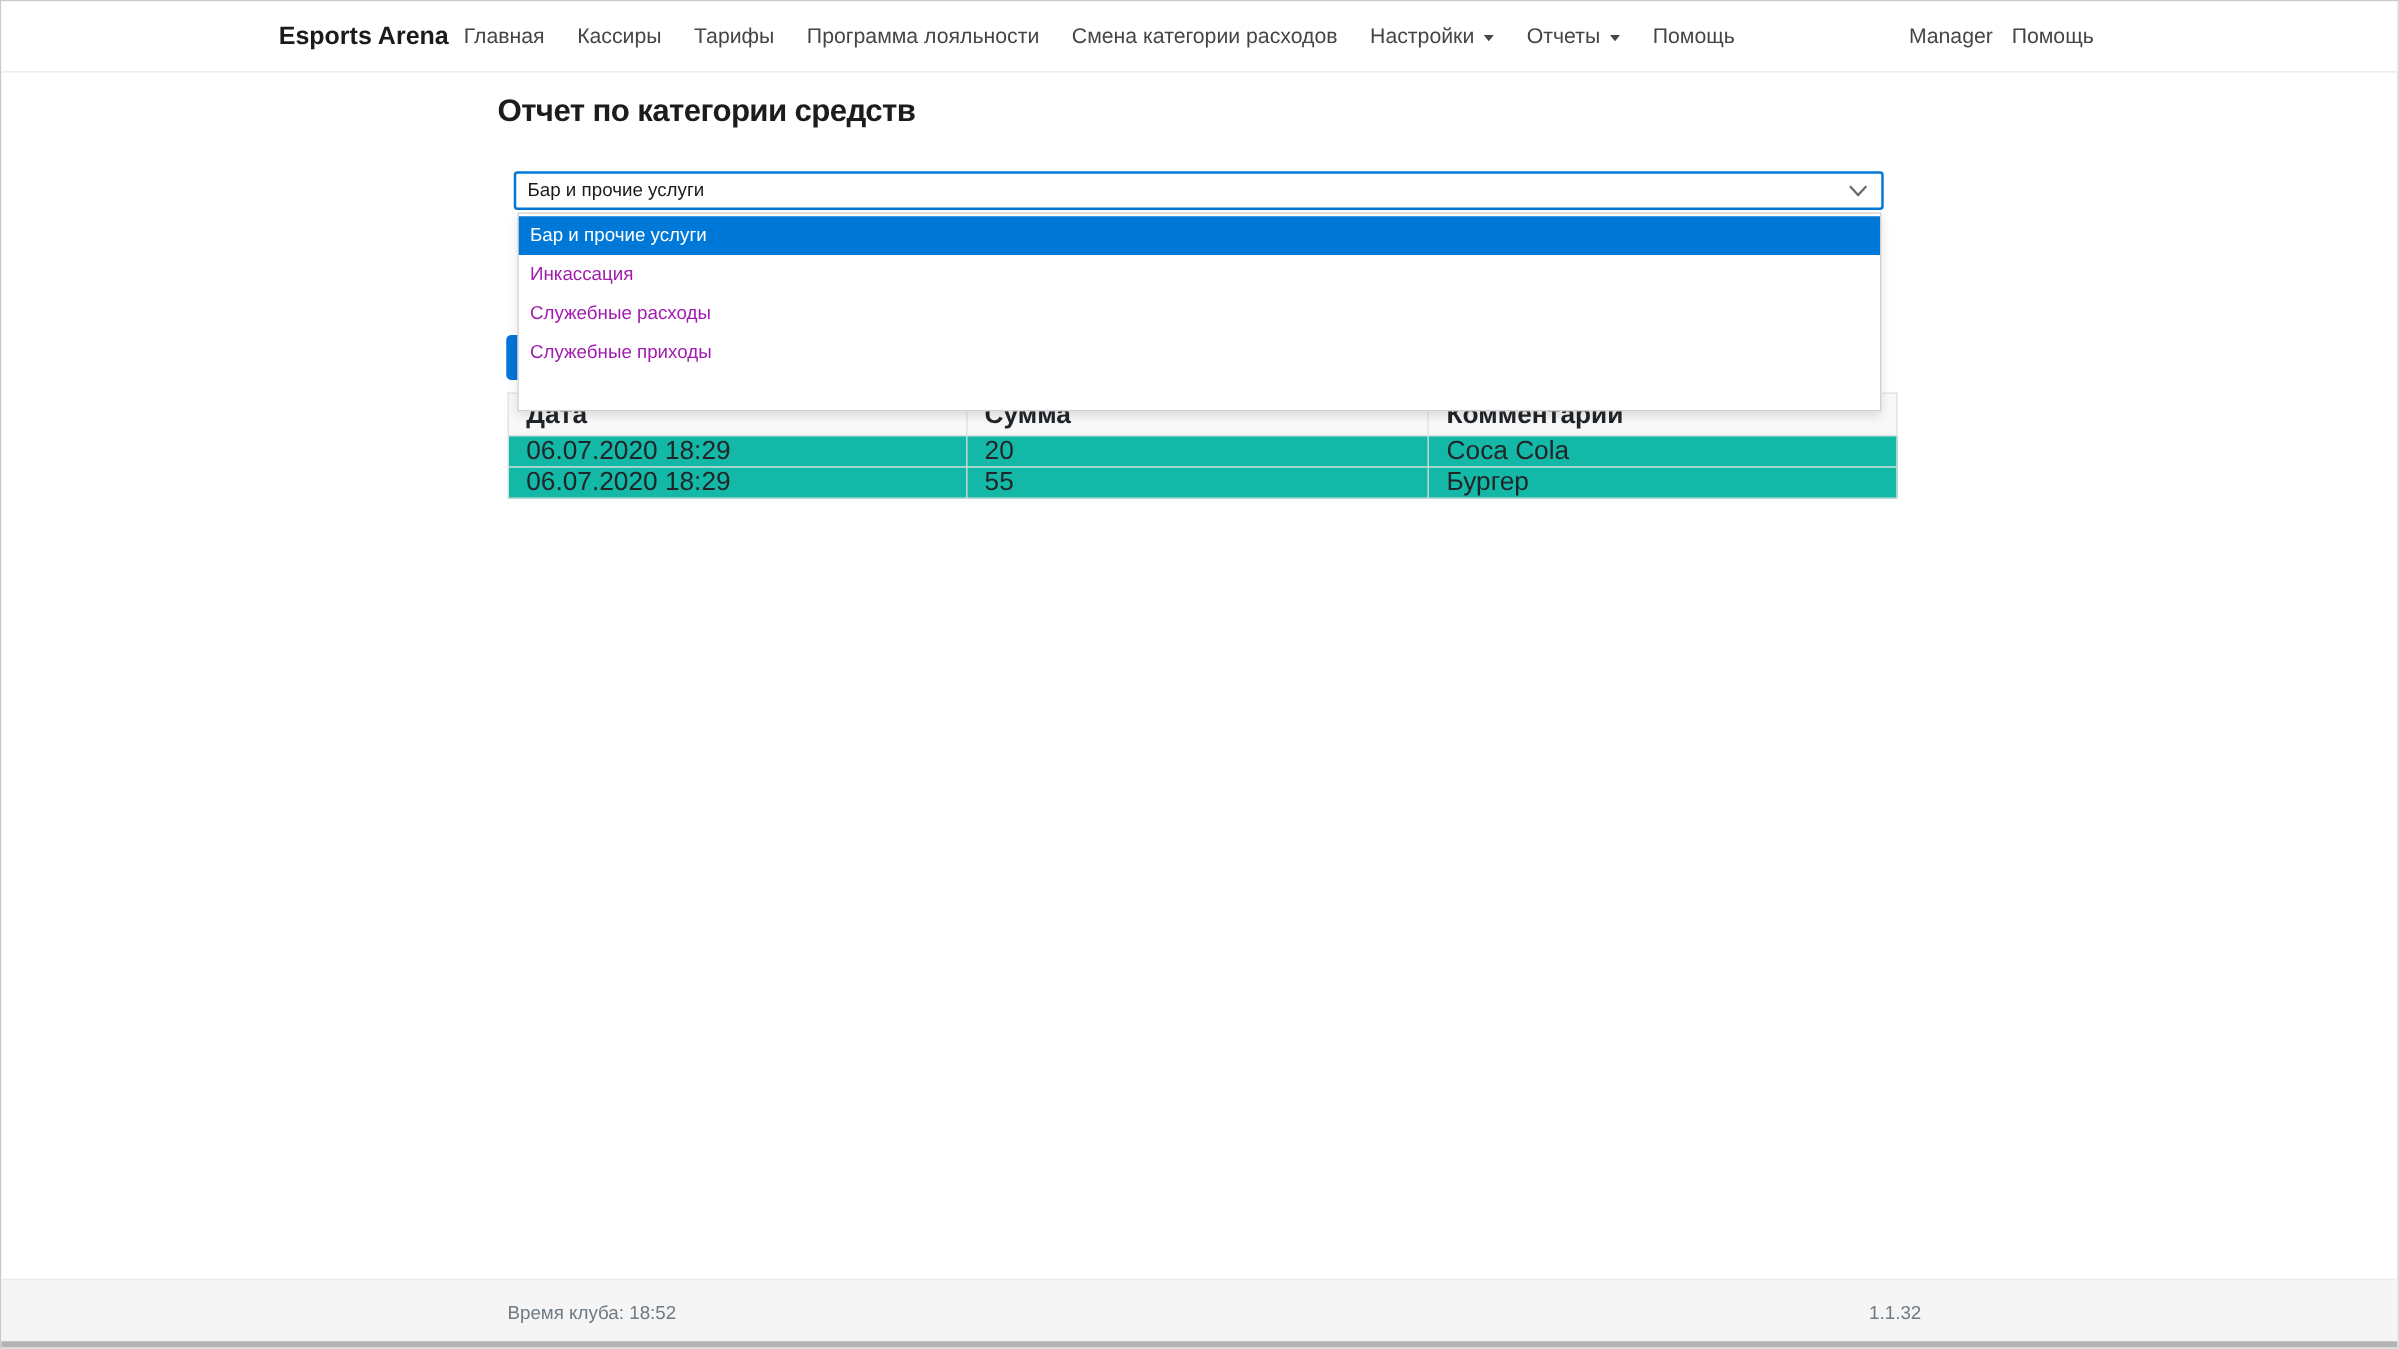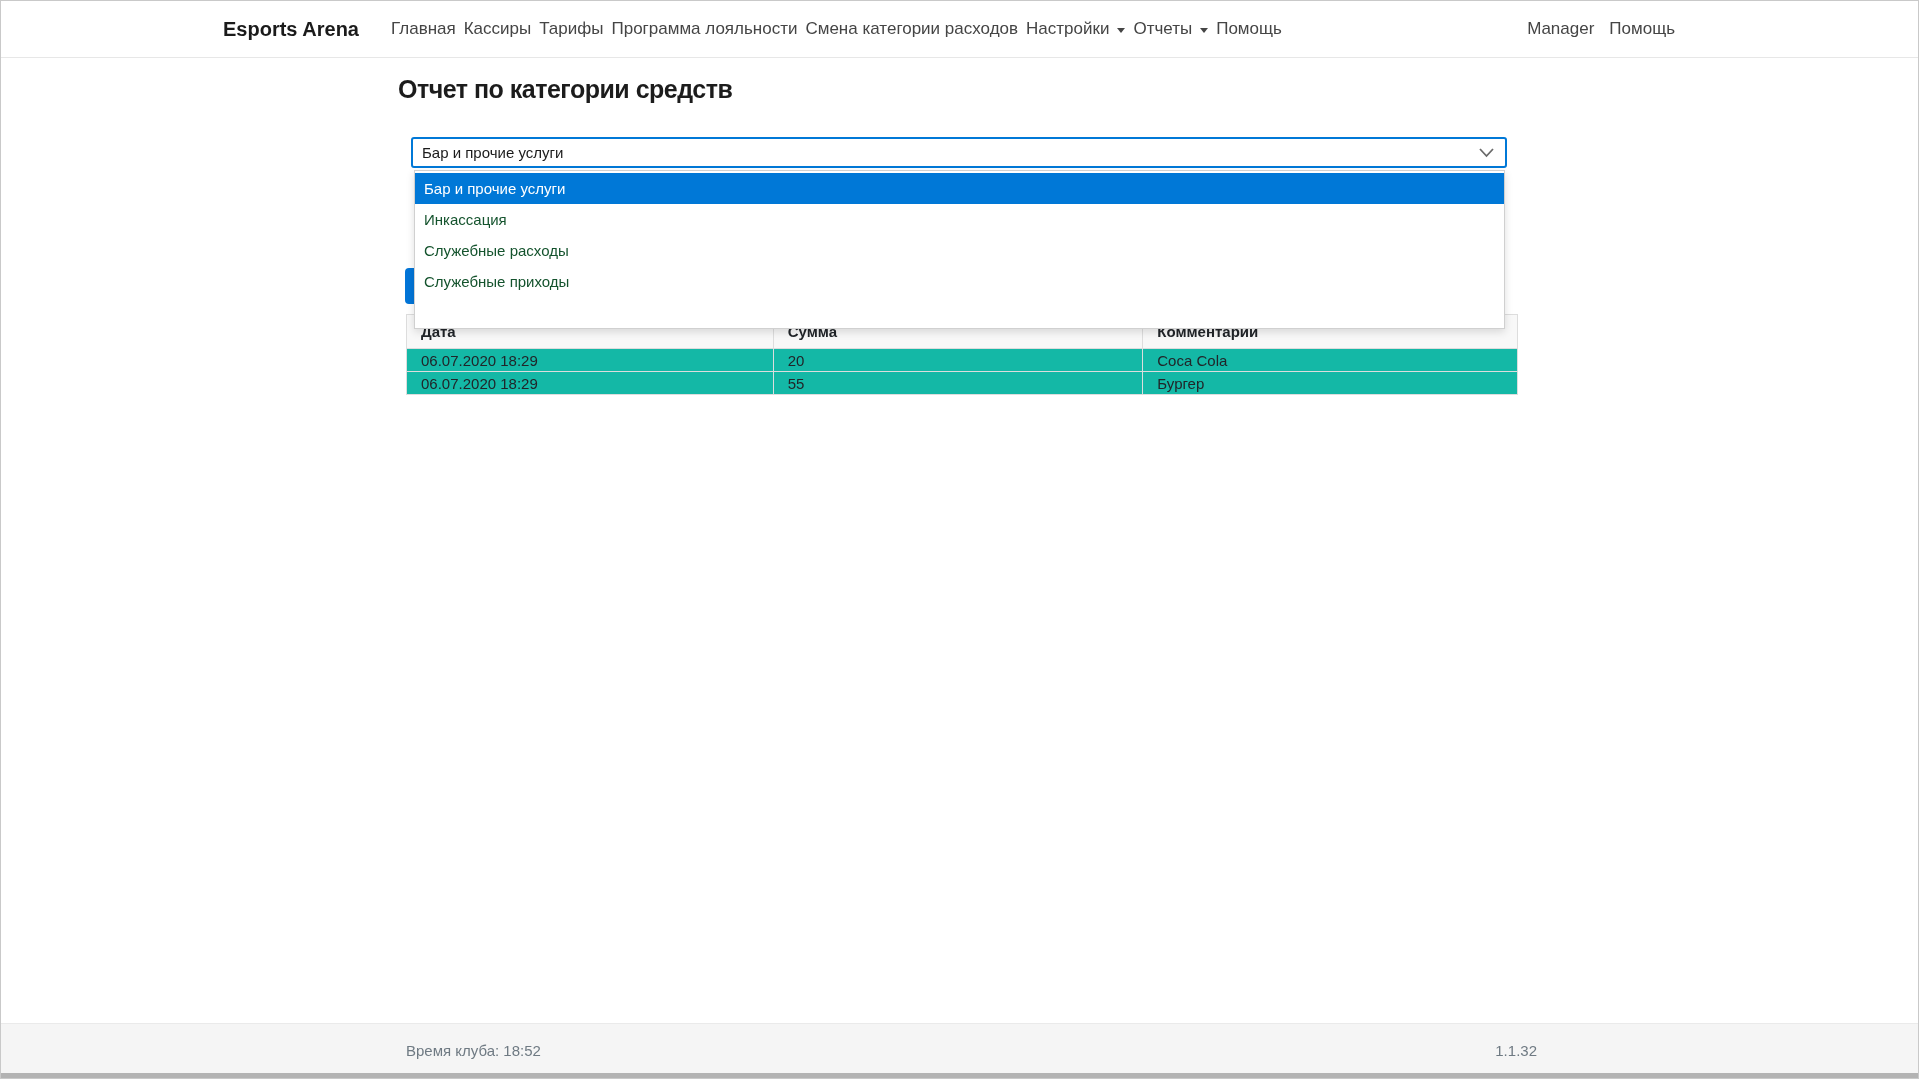--- a/index.html
+++ b/index.html
@@ -21,22 +21,22 @@
     border-bottom: 1px solid #e7e7e7;
     z-index: 30;
   }
   .brand {
     position: absolute; left: 222px; top: 0; height: 56px;
     display: flex; align-items: center;
     font-size: 20px; font-weight: 600; color: #1b1b1b;
     cursor: pointer; text-decoration: none;
   }
   .nav-links {
-    position: absolute; left: 390px; top: 0; height: 56px;
-    display: flex; align-items: center; column-gap: 8px; justify-content: flex-end;
+    position: absolute; left: 370px; top: 0; height: 56px;
+    display: flex; align-items: center; column-gap: 26px; justify-content: flex-end;
   }
   .nav-link {
     font-size: 17px; color: #454545; white-space: nowrap;
     display: flex; align-items: center; cursor: pointer;
   }
   .caret {
     display: inline-block; width: 0; height: 0;
     border-left: 4.5px solid transparent;
     border-right: 4.5px solid transparent;
     border-top: 5px solid #454545;
@@ -73,38 +73,38 @@
   .dropdown-panel {
     position: absolute; left: 413px; top: 169px;
     width: 1091px; height: 159px;
     background: #ffffff;
     border: 1px solid #d0d0d0;
     box-shadow: 0 3px 8px rgba(0,0,0,0.13);
     z-index: 20; padding-top: 2px;
   }
   .dropdown-option {
     height: 31px; line-height: 31px; padding-left: 9px;
-    font-size: 15px; color: #14532d; cursor: pointer;
+    font-size: 15px; color: #a21caf; cursor: pointer;
     white-space: nowrap;
   }
   .dropdown-option.selected { background: #0078d7; color: #ffffff; }
 
   
   .show-button {
     position: absolute; left: 404px; top: 267px;
     width: 110px; height: 36px;
     background: #0275d8; border: none; border-radius: 4px;
     z-index: 5; cursor: pointer;
   }
 
   
   .report-table {
     position: absolute; left: 405px; top: 313px;
     width: 1112px; border-collapse: collapse;
-    font-size: 15px; color: #212529; z-index: 1;
+    font-size: 21px; color: #212529; z-index: 1;
     background: #fff;
   }
   .report-table th {
     text-align: left; font-weight: 700;
     background: #f8f8f8;
     height: 34px; padding: 0 0 0 14px;
     border: 1px solid #dddddd;
   }
   .report-table td {
     height: 23px; padding: 0 0 0 14px;

